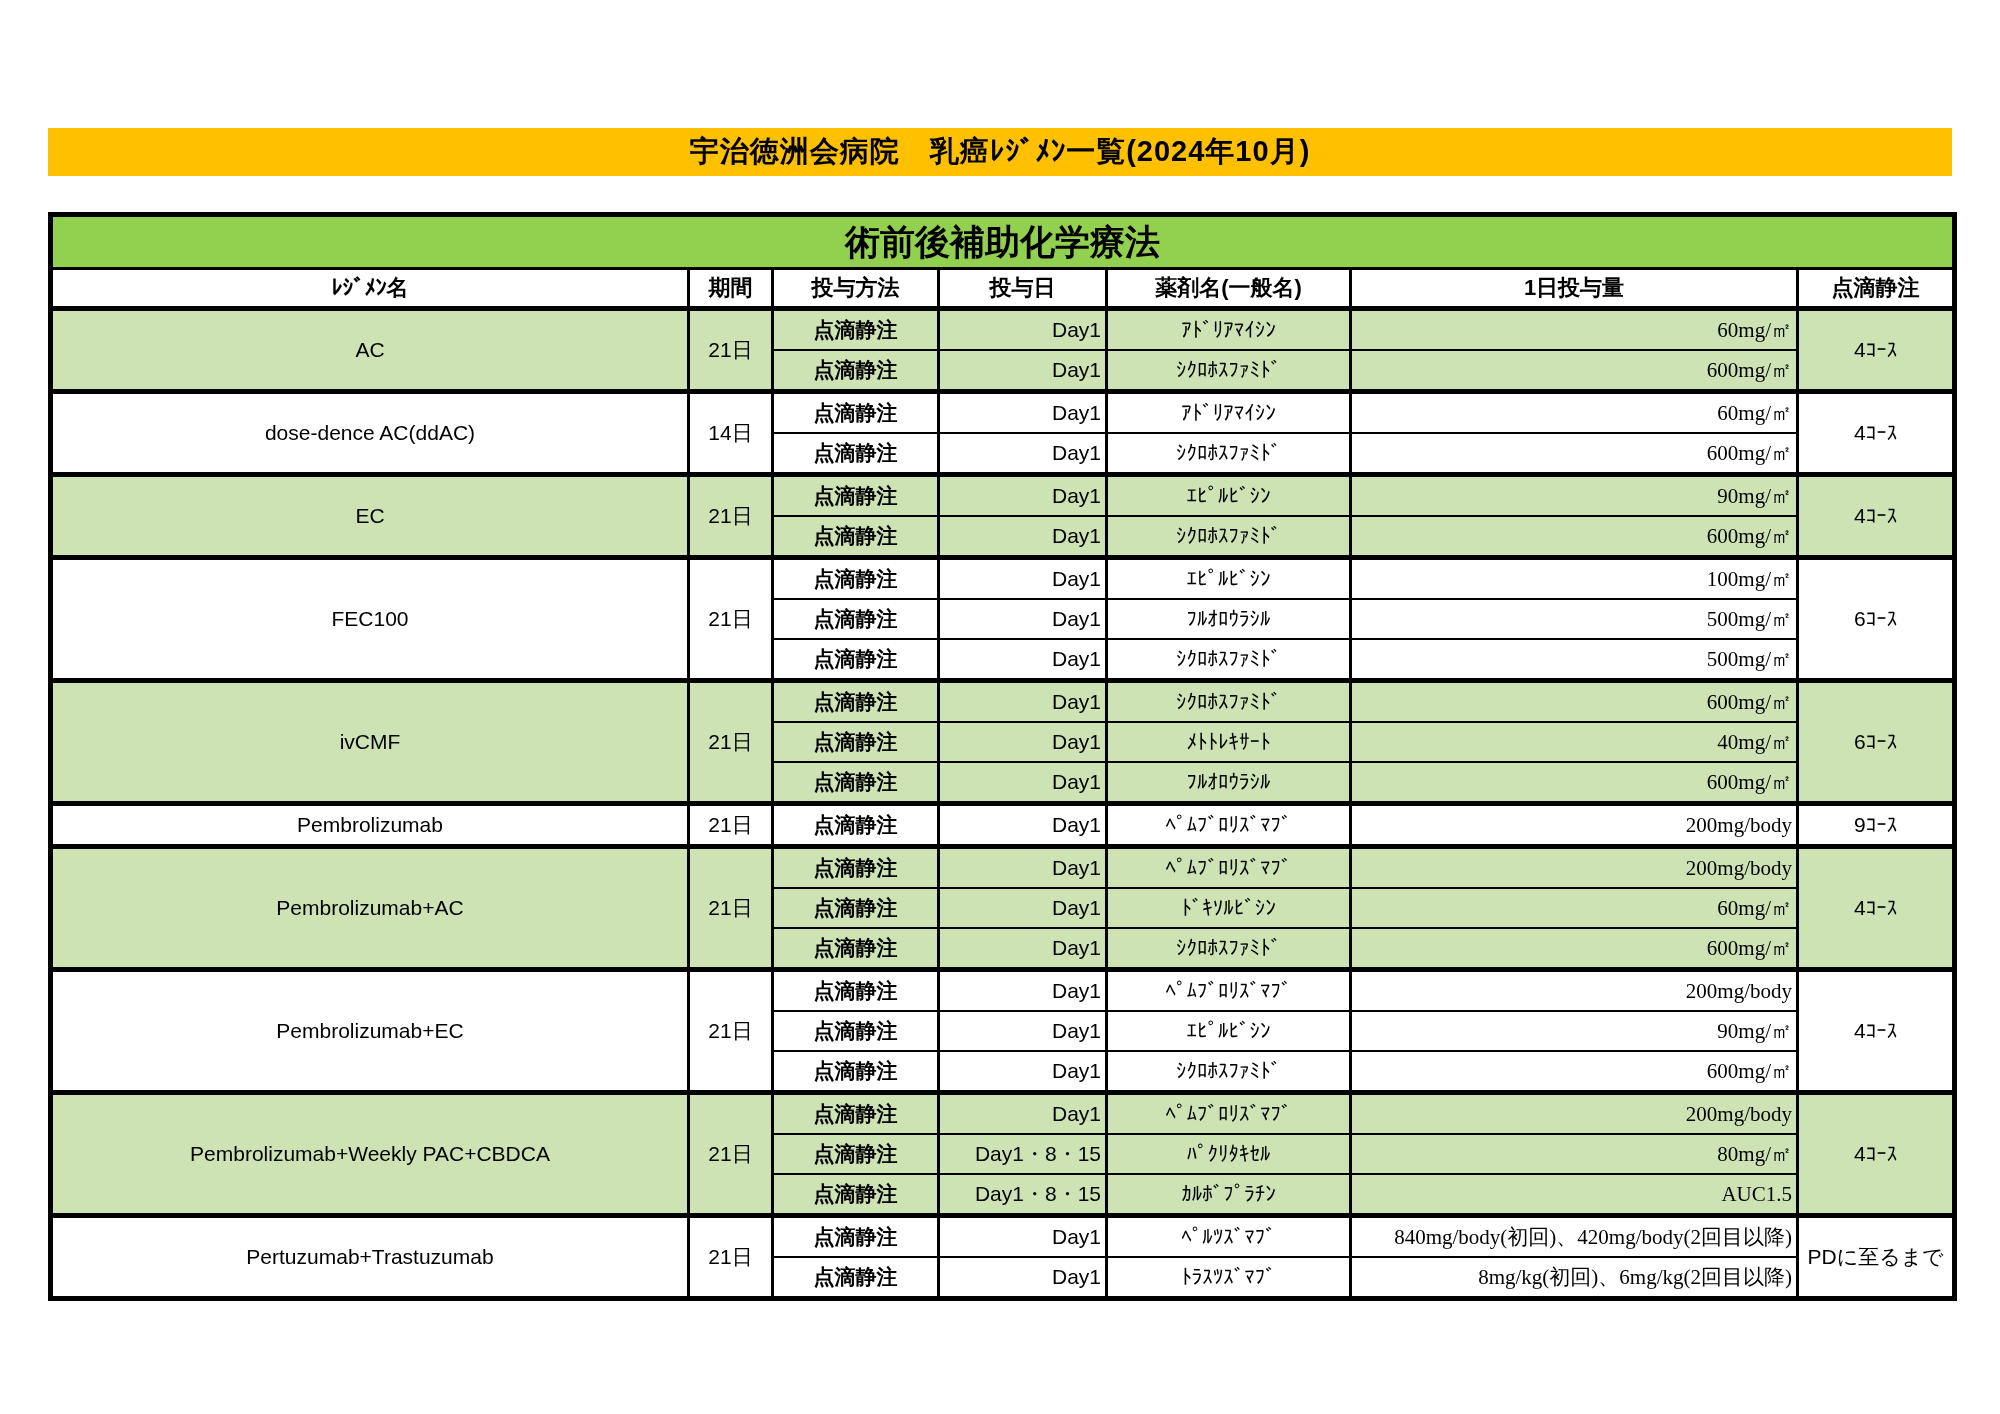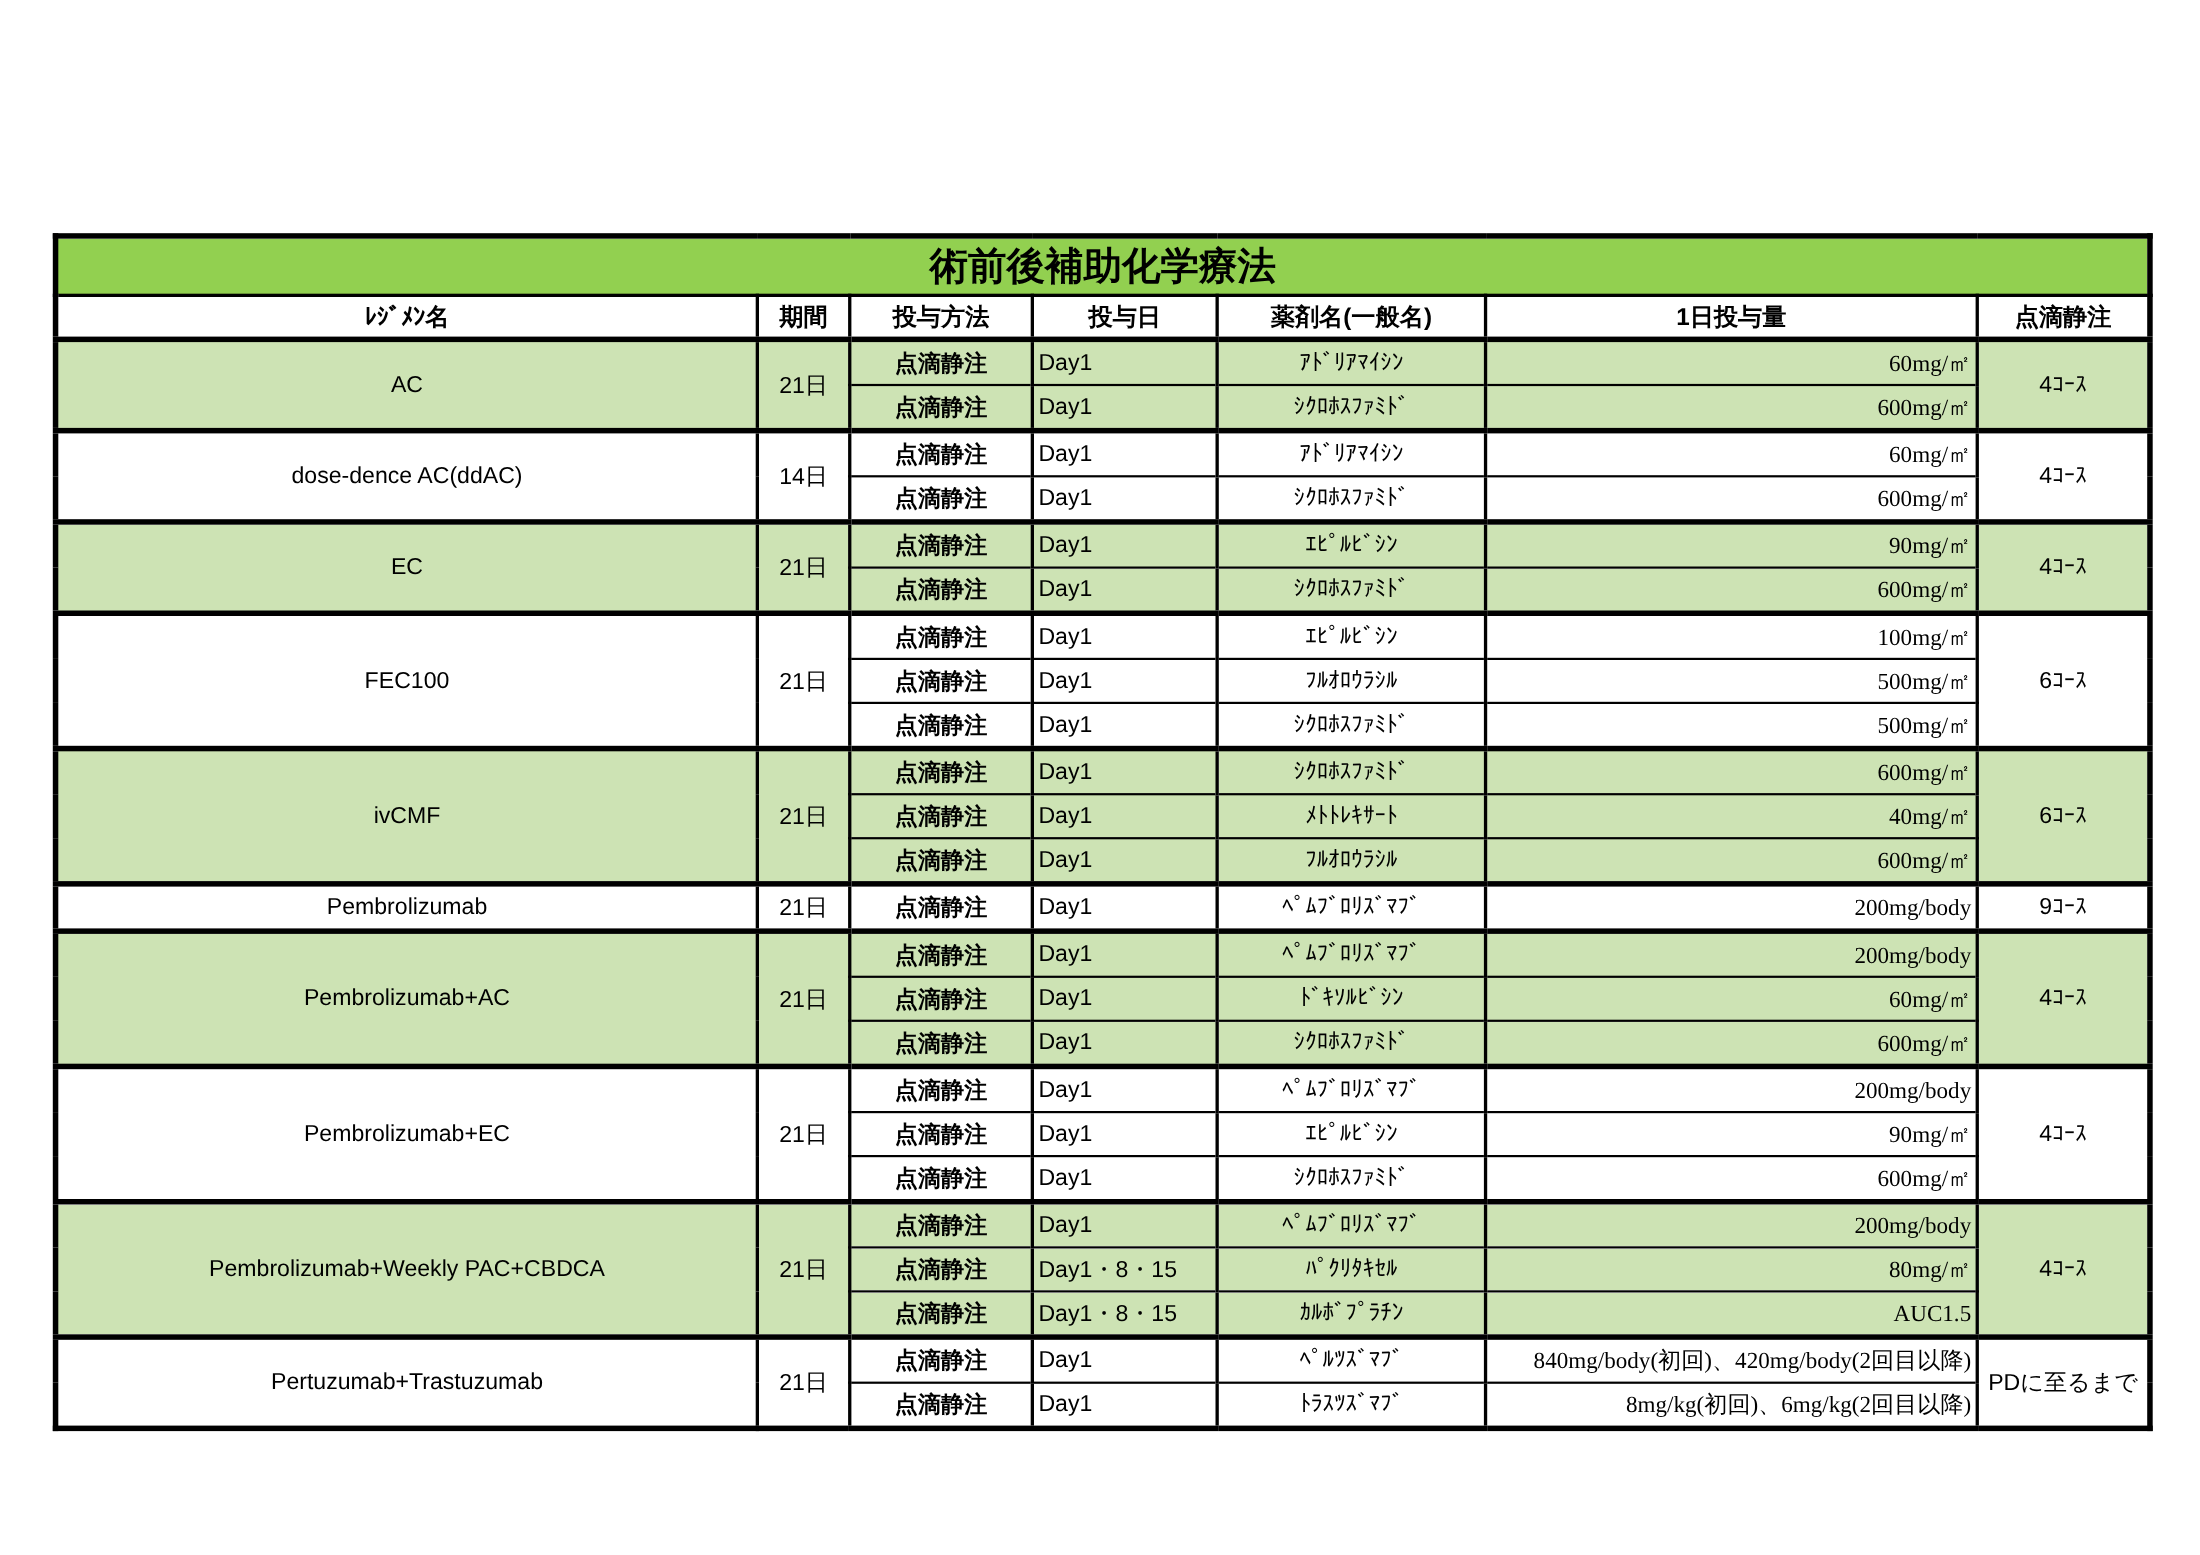--- a/index.html
+++ b/index.html
@@ -60,30 +60,31 @@
     margin-top: 16px;
   }
   tbody td { height: 38px; font-size: 21px; }
   tbody td.inner-line { border-top-width: 2px; border-bottom-width: 2px; }
   tr.block-start td { border-top-width: 5px; }
   tbody tr:last-child td { border-bottom-width: 5px; }
   tr.shaded td { background: #CDE3B4; }
   td.name    { text-align: center; }
   td.period  { text-align: center; }
   td.method  { text-align: center; font-weight: bold; margin-left: 16px; }
-  td.day     { text-align: left; padding-left: 7px; }
+  td.day     { text-align: right; padding-left: 7px; }
   td.drug    { text-align: center; padding-left: 7px; }
   td.dose    { text-align: right; padding-left: 8px; font-family: Liberation Serif, serif; }
   td.courses { text-align: center; }
 </style>
 </head>
 <body>
 
 <div class="page">
 
+  <div class="title-bar">宇治徳洲会病院　乳癌ﾚｼﾞﾒﾝ一覧(2024年10月)</div>
 
   <div class="table-wrap">
     <table class="regimen">
       <colgroup>
         <col style="width:638px">
         <col style="width:84px">
         <col style="width:166px">
         <col style="width:168px">
         <col style="width:244px">
         <col style="width:447px">

